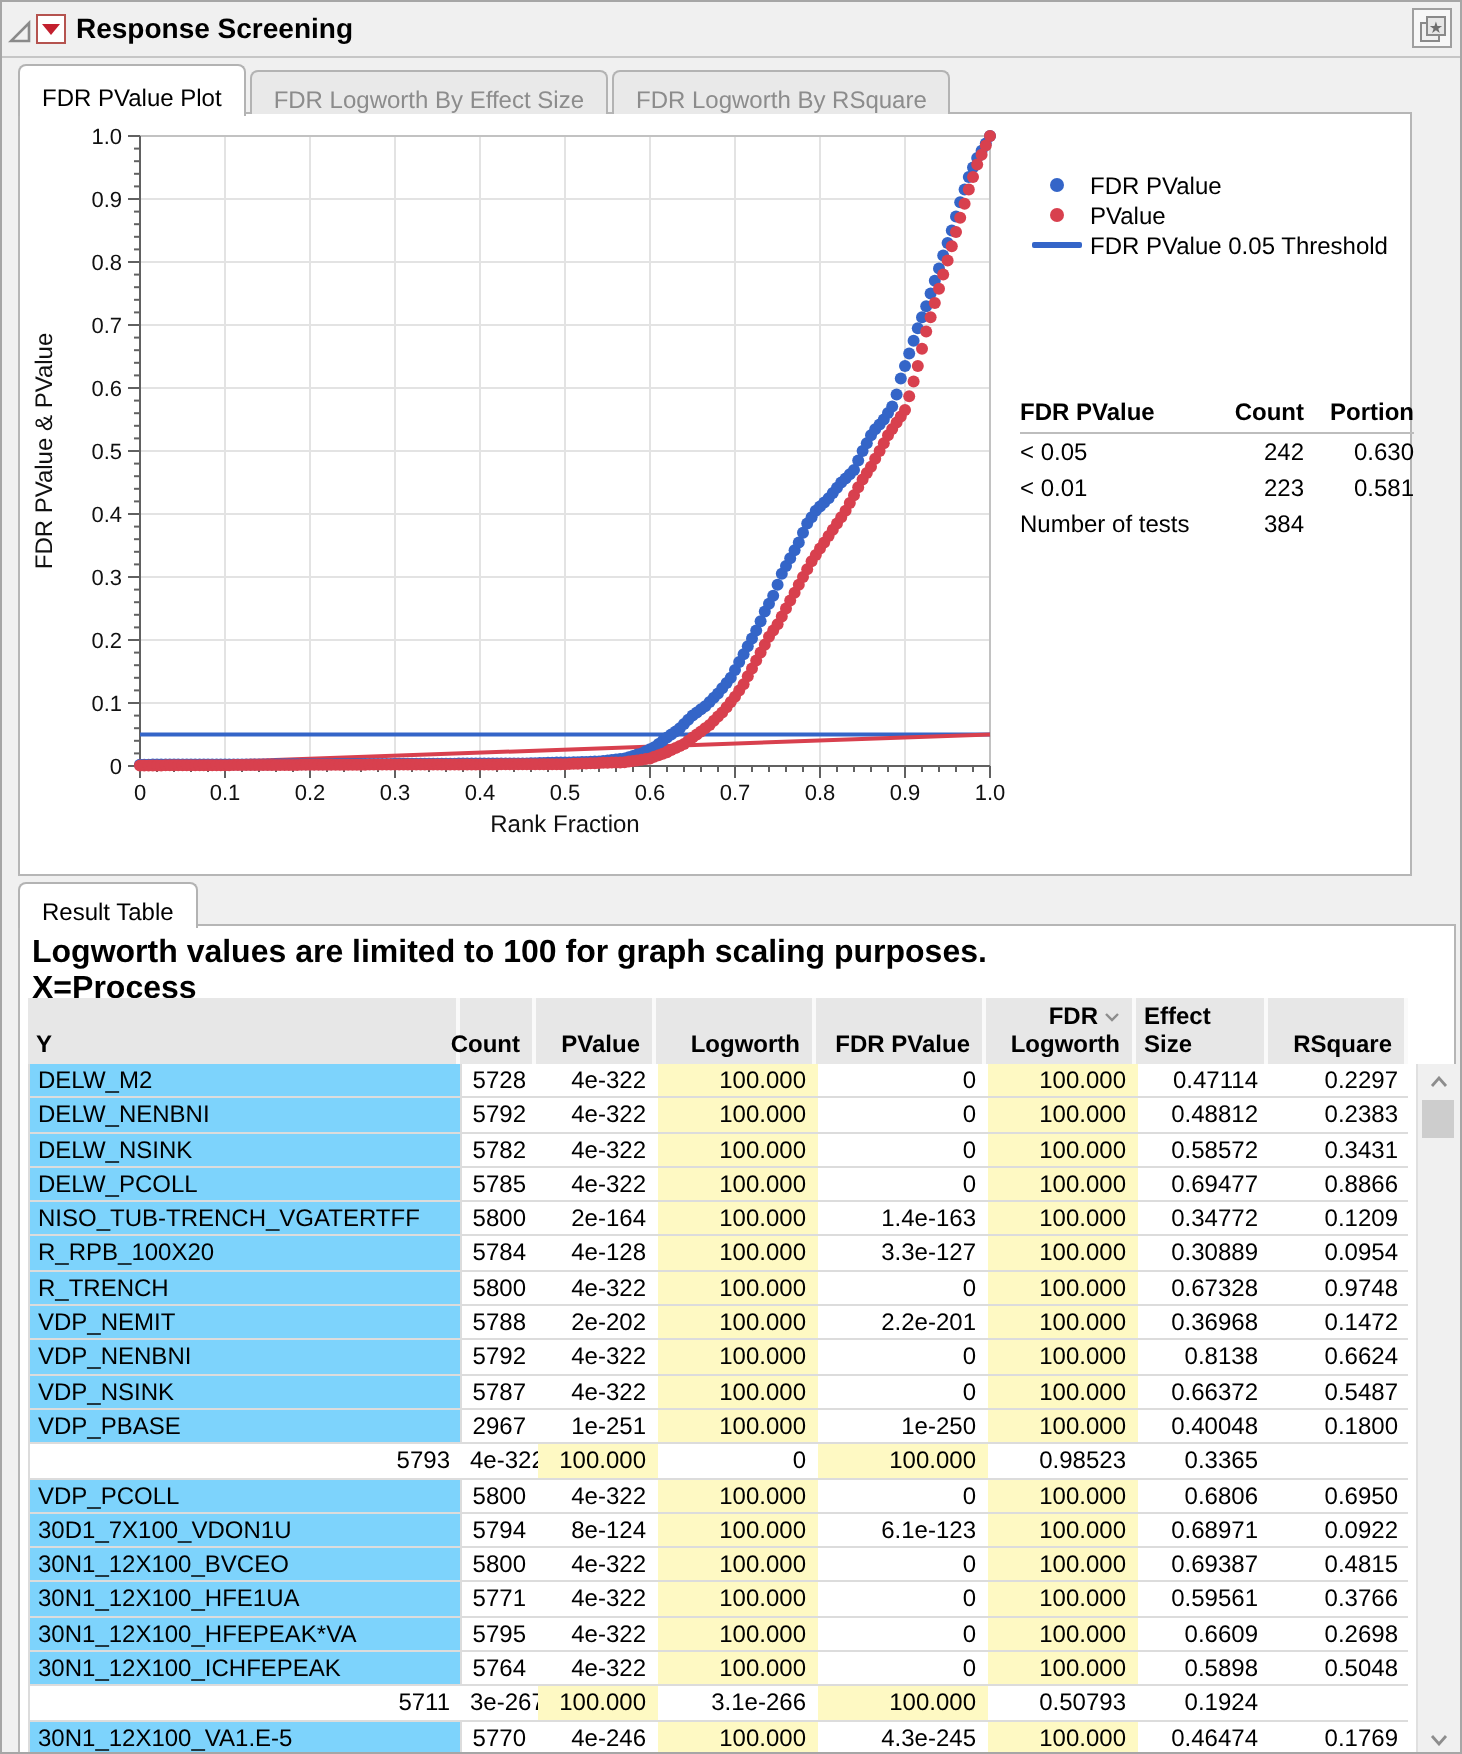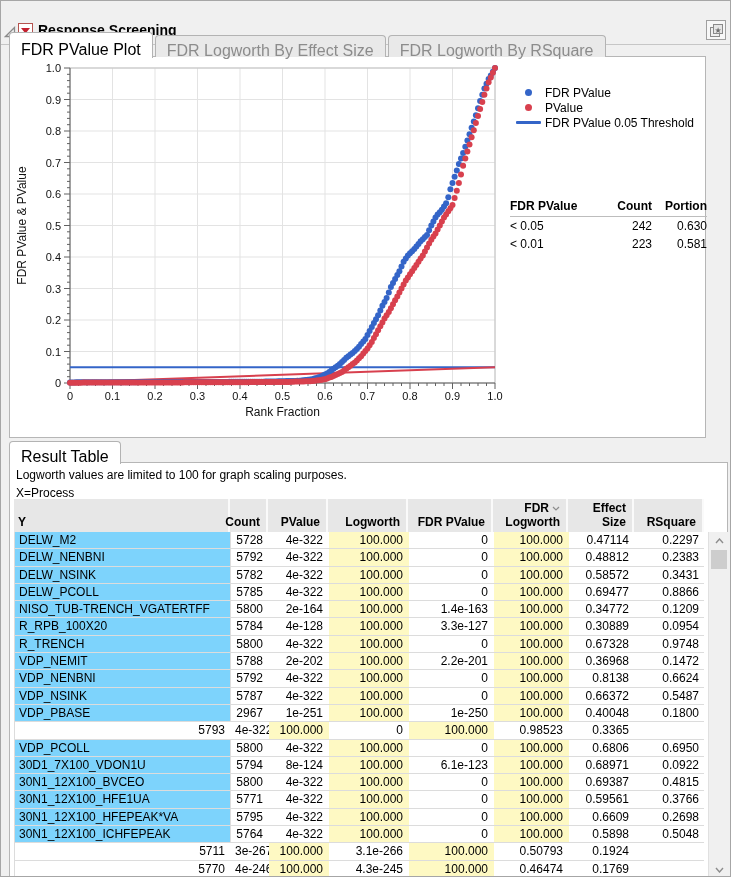--- a/index.html
+++ b/index.html
@@ -3,33 +3,33 @@
 <meta charset="utf-8">
 <style>
   html,body{margin:0;padding:0;background:#e9e9e9;}
   *{box-sizing:border-box;}
   .window{
     position:relative;width:731px;height:877px;background:#f0f0f0;
     border:1px solid #a6a6a6;overflow:hidden;
     font-family:"Liberation Sans",sans-serif;color:#000;
   }
   
-  .titlebar{position:absolute;left:0;top:0;width:100%;height:28px;border-bottom:1px solid #c6c6c6;margin-top:16px;}
+  .titlebar{position:absolute;left:0;top:0;width:100%;height:28px;border-bottom:1px solid #c6c6c6;}
   .disclosure{position:absolute;left:3px;top:9px;width:12px;height:12px;}
   .hotspot{position:absolute;left:17px;top:6px;width:15px;height:15px;background:#fff;
     border:1px solid #b5534f;display:flex;align-items:center;justify-content:center;cursor:pointer;}
   .win-title{position:absolute;left:37px;top:5px;font-size:14px;font-weight:bold;}
   .pin-icon{position:absolute;right:4px;top:3px;width:20px;height:20px;border:1px solid #9f9f9f;
     background:#f7f7f7;display:flex;align-items:center;justify-content:center;cursor:pointer;}
   
   .tabbar{position:absolute;left:8px;display:flex;align-items:flex-end;z-index:3;}
   .tabbar.top{top:30px;height:26px;}
   .tabbar.bottom{top:440px;height:22px;justify-content:flex-end;}
   .tab{border:1px solid #b3b3b3;border-bottom:none;border-radius:4px 4px 0 0;
-    padding:4px 11px;font-size:16px;line-height:21px;height:22px;background:#e9e9e9;
+    padding:4px 11px;font-size:12px;line-height:21px;height:22px;background:#e9e9e9;
     color:#8c8c8c;margin-right:2px;cursor:pointer;white-space:nowrap;}
   .tab.active{background:#fff;color:#000;height:26px;line-height:25px;margin-bottom:-1px;z-index:4;}
   .tabbar.bottom .tab.active{height:23px;line-height:21px;}
   
   .panel{position:absolute;background:#fff;border:1px solid #b6b6b6;}
   .panel.upper{left:8px;top:55px;width:697px;height:382px;}
   .panel.lower{left:8px;top:461px;width:719px;height:415px;}
   .plot-svg{position:absolute;left:0;top:0;}
   .plot-svg text{font-family:"Liberation Sans",sans-serif;font-size:11px;fill:#111;}
   .plot-svg text.axis-label{font-size:12px;}
@@ -38,26 +38,26 @@
   .legend-item{display:flex;align-items:center;height:15px;font-size:12px;cursor:pointer;}
   .legend-marker{width:26px;display:flex;align-items:center;justify-content:center;margin-right:4px;}
   .legend-dot{width:7px;height:7px;border-radius:50%;}
   .legend-line{width:25px;height:3px;border-radius:1px;}
   
   .summary{position:absolute;left:500px;top:140px;width:197px;font-size:12px;}
   .summary-row{display:grid;grid-template-columns:97px 45px 55px;align-items:end;padding:2px 0;}
   .summary-row.head{font-weight:bold;border-bottom:1px solid #bdbdbd;padding-bottom:3px;}
   .summary-row span:nth-child(2),.summary-row span:nth-child(3){text-align:right;}
   
-  .note{position:absolute;left:6px;font-size:12px;white-space:nowrap;}
+  .note{position:absolute;left:6px;font-size:16px;white-space:nowrap;font-weight:bold;}
   .rtable{position:absolute;left:4px;top:36px;width:690px;font-size:12px;}
   .rt-head{display:grid;grid-template-columns:216px 38px 60px 80px 85px 75px 66px 70px;
     background:#e7e7e7;font-weight:bold;}
   .rt-hcell{padding:2px 6px 3px 4px;display:flex;align-items:flex-end;border-right:2px solid #fafafa;min-height:32px;}
-  .rt-hcell.num{justify-content:flex-end;text-align:right;}
+  .rt-hcell.num{justify-content:flex-end;text-align:left;}
   .rt-hcell .two-line{display:flex;flex-direction:column;align-items:flex-end;line-height:14px;}
   .rt-hcell .l1{display:flex;align-items:center;gap:3px;}
   .rt-body{border-left:1px solid #dcdcdc;}
   .rt-row{display:grid;grid-template-columns:216px 38px 60px 80px 85px 75px 66px 70px;
     height:17.3px;border-bottom:1px solid #dcdcdc;background:#fff;cursor:default;}
   .rt-cell{overflow:hidden;white-space:nowrap;line-height:16px;padding:0 6px 0 4px;}
   .rt-cell.num{text-align:right;}
   .rt-cell.ycell{background:#7dd3fc;border-right:1px solid #dcdcdc;}
   .rt-cell.hl{background:#fef9c3;}
   
@@ -686,20 +686,25 @@
         <div class="summary-row">
           <span>&lt; 0.05</span>
           <span>242</span>
           <span>0.630</span>
         </div>
         <div class="summary-row">
           <span>&lt; 0.01</span>
           <span>223</span>
           <span>0.581</span>
         </div>
+        <div class="summary-row">
+          <span>Number of tests</span>
+          <span>384</span>
+          <span></span>
+        </div>
       </div>
   </div>
 
   <div class="tabbar bottom">
     <div class="tab active">
       <span>Result Table</span>
     </div>
   </div>
 
   <div class="panel lower">
@@ -909,20 +914,21 @@
           <div class="rt-row">
             <div class="rt-cell num">5711</div>
             <div class="rt-cell num">3e-267</div>
             <div class="rt-cell num hl">100.000</div>
             <div class="rt-cell num">3.1e-266</div>
             <div class="rt-cell num hl">100.000</div>
             <div class="rt-cell num">0.50793</div>
             <div class="rt-cell num">0.1924</div>
           </div>
           <div class="rt-row">
+            <div class="rt-cell ycell">30N1_12X100_VA1.E-5</div>
             <div class="rt-cell num">5770</div>
             <div class="rt-cell num">4e-246</div>
             <div class="rt-cell num hl">100.000</div>
             <div class="rt-cell num">4.3e-245</div>
             <div class="rt-cell num hl">100.000</div>
             <div class="rt-cell num">0.46474</div>
             <div class="rt-cell num">0.1769</div>
           </div>
         </div>
       </div>

